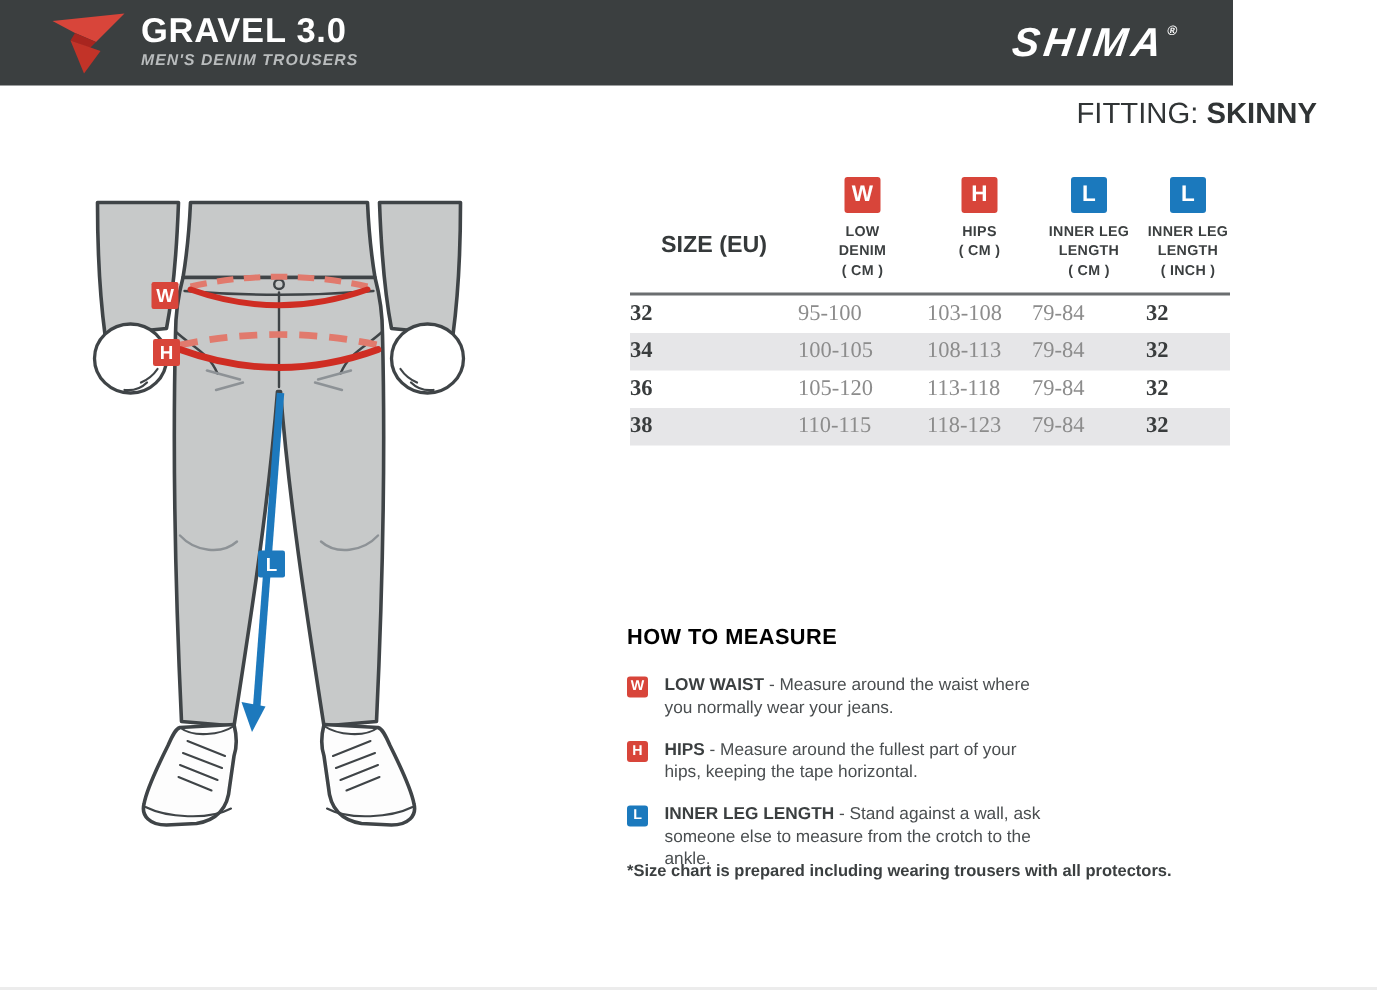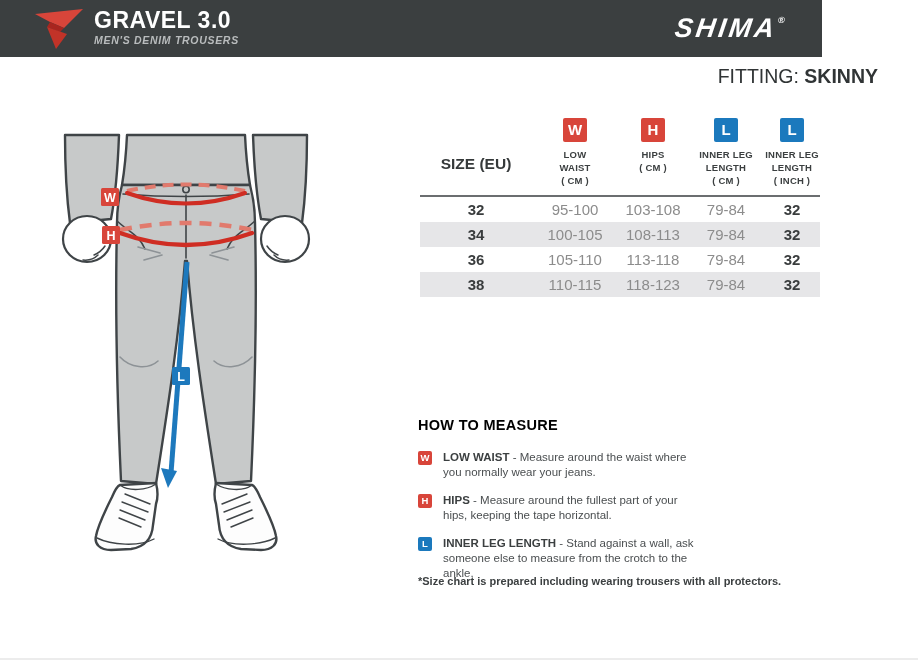--- a/index.html
+++ b/index.html
@@ -26,21 +26,21 @@
   
   .size-table { position:absolute; left:420px; top:112px; width:400px; }
   .thead { position:relative; height:85px; border-bottom:2px solid #6b6e70; }
   .trow, .thead-row { display:grid; grid-template-columns:112px 86px 70px 76px 56px; }
   .hcol { text-align:center; }
   .size-col-header { font-size:15.5px; font-weight:bold; color:#35393a; align-self:center; text-align:center; padding-top:28px; }
   .badge { display:inline-block; width:24px; height:24px; line-height:24px; border-radius:2px; color:#fff; font-size:15px; font-weight:bold; text-align:center; margin:6px auto 6px; }
   .badge.red  { background:#d8453a; }
   .badge.blue { background:#1b79bd; }
   .col-label { font-size:9.5px; font-weight:bold; color:#3b3f40; line-height:13px; letter-spacing:0.2px; }
-  .trow { height:25px; line-height:25px; text-align:center; }
+  .trow { height:25px; line-height:25px; text-align:left;font-family:Liberation Serif, serif; }
   .trow.alt { background:#e6e6e8; }
   .cell-size  { font-size:15px; font-weight:bold; color:#393c3d; }
   .cell-val   { font-size:15px; color:#8c8c8c; }
   .cell-inch  { font-size:15px; font-weight:bold; color:#393c3d; }
 
   
   .how-to { position:absolute; left:418px; top:417px; width:290px; }
   .how-to-title { font-size:14.5px; font-weight:bold; color:#000000; letter-spacing:0.3px; margin-bottom:17px; }
   .measure-item { display:flex; margin-bottom:13px; }
   .mini-badge { flex:0 0 14px; width:14px; height:14px; line-height:14px; border-radius:2px; color:#fff; font-size:9.5px; font-weight:bold; text-align:center; margin-right:11px; margin-top:1px; }
@@ -156,21 +156,21 @@
   </div>
 
   <div class="size-table">
     <div class="thead">
       <div class="thead-row">
         <div class="size-col-header">SIZE (EU)</div>
         <div class="hcol">
           <span class="badge red">W</span>
           <div class="col-label">
               <div>LOW</div>
-              <div>WAIST</div>
+              <div>DENIM</div>
               <div>( CM )</div>
             </div>
         </div>
         <div class="hcol">
           <span class="badge red">H</span>
           <div class="col-label">
               <div>HIPS</div>
               <div>( CM )</div>
               <div></div>
             </div>
@@ -203,21 +203,21 @@
     </div>
     <div class="trow alt">
       <div class="cell-size">34</div>
       <div class="cell-val">100-105</div>
       <div class="cell-val">108-113</div>
       <div class="cell-val">79-84</div>
       <div class="cell-inch">32</div>
     </div>
     <div class="trow">
       <div class="cell-size">36</div>
-      <div class="cell-val">105-110</div>
+      <div class="cell-val">105-120</div>
       <div class="cell-val">113-118</div>
       <div class="cell-val">79-84</div>
       <div class="cell-inch">32</div>
     </div>
     <div class="trow alt">
       <div class="cell-size">38</div>
       <div class="cell-val">110-115</div>
       <div class="cell-val">118-123</div>
       <div class="cell-val">79-84</div>
       <div class="cell-inch">32</div>

